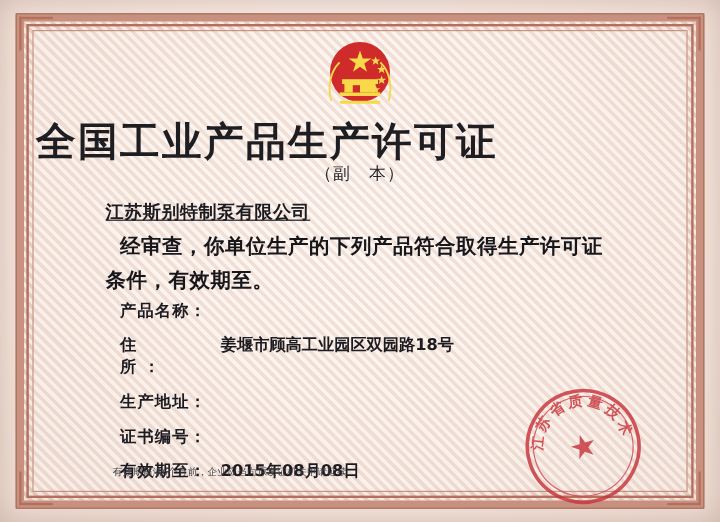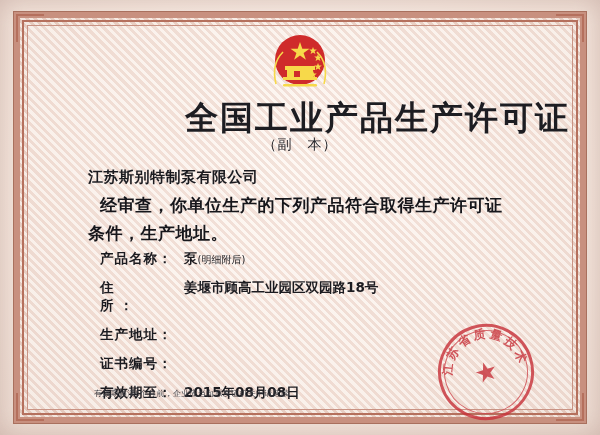--- a/index.html
+++ b/index.html
@@ -58,21 +58,21 @@
 
   
   .emblem{
     position:absolute;left:50%;top:6px;transform:translateX(-50%);
     width:74px;height:62px;
   }
 
   
   .title{
     position:absolute;top:68px;left:0;right:0;
-    text-align:right;
+    text-align:left;
     font-family:"DejaVu Sans","Liberation Sans",sans-serif;
     font-weight:bold;
     font-size:33px;
     letter-spacing:2px;
     color:#1d1d22;
     white-space:nowrap;
   }
   .subtitle{
     position:absolute;top:108px;left:0;right:0;
     text-align:center;
@@ -81,20 +81,21 @@
     color:#25252a;
     letter-spacing:1px;
   }
 
   
   .company{
     position:absolute;left:58px;top:140px;
     font-family:"DejaVu Sans","Liberation Sans",sans-serif;
     font-weight:bold;font-size:15px;color:#1b1b20;
     letter-spacing:.5px;
+    text-decoration:underline;
   }
   .para{
     position:absolute;left:70px;top:164px;right:40px;
     font-family:Liberation Sans, sans-serif;
     font-weight:bold;font-size:17px;color:#16161b;
     line-height:28px;letter-spacing:.5px;
   }
   .para .l2{display:block;margin-left:-12px;}
 
   .rows{
@@ -200,30 +201,27 @@
       </svg>
     </div>
 
     <div class="title">全国工业产品生产许可证</div>
     <div class="subtitle">（副　本）</div>
 
     <div class="company">江苏斯别特制泵有限公司</div>
 
     <div class="para">
       <span>经审查，你单位生产的下列产品符合取得生产许可证</span>
-      <span class="l2">条件，生产地址。</span>
+      <span class="l2">条件，有效期至。</span>
     </div>
 
     <div class="rows">
 
       <div class="row row-prod">
         <span class="lab">产品名称：</span>
-        <span class="val">
-          <span>泵</span><span class="small">(明细附后)</span>
-        </span>
       </div>
 
       <div class="row row-addr">
         <span class="lab">住　　所：</span>
         <span class="val">姜堰市顾高工业园区双园路18号</span>
       </div>
 
       <div class="row">
         <span class="lab">生产地址：</span>
       </div>

